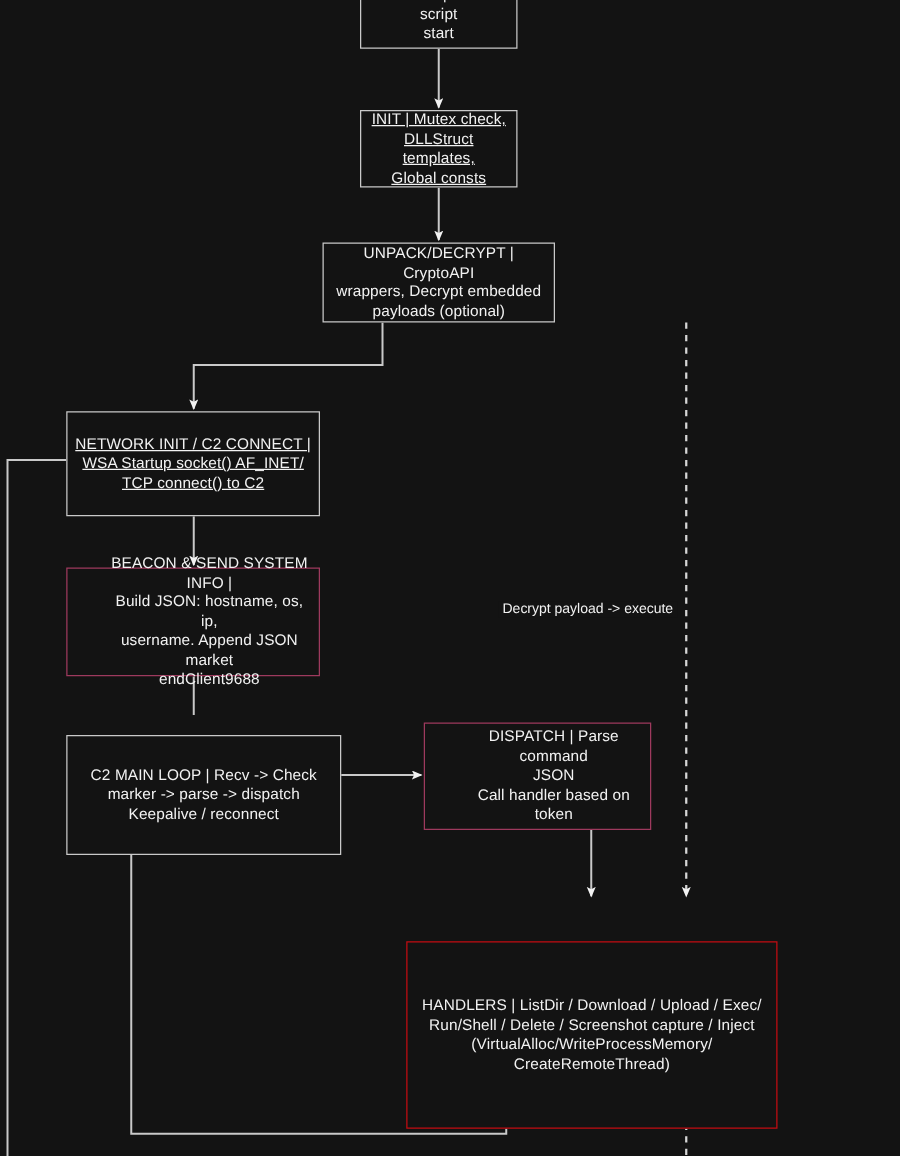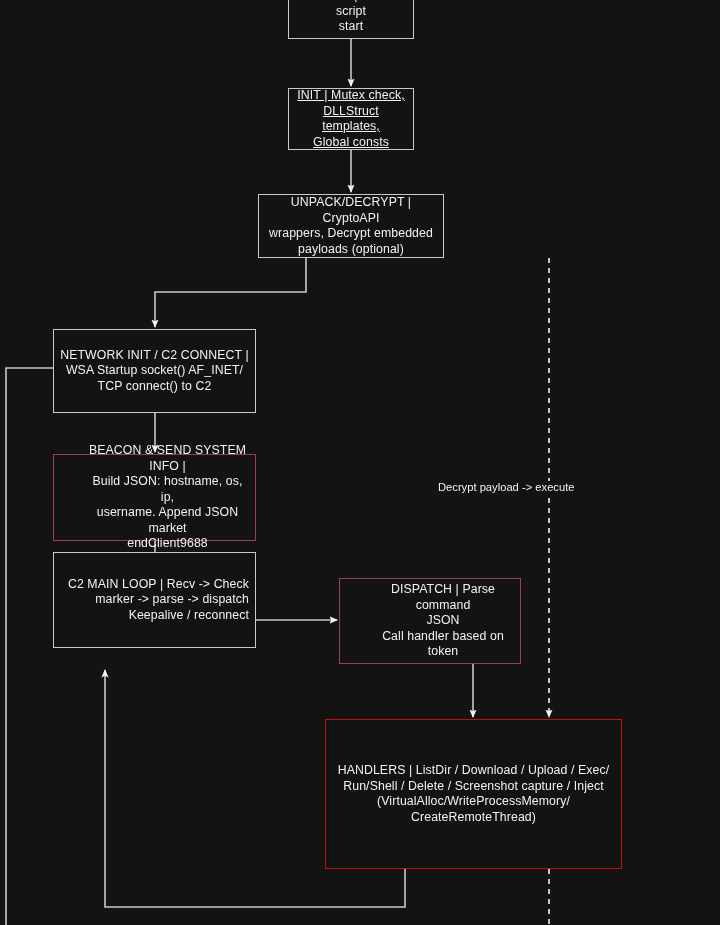--- a/index.html
+++ b/index.html
@@ -26,21 +26,21 @@
     font-size: 12.3px;
     line-height: 15.5px;
     background: #131313;
     border: 1.5px solid #c9c9c9;
     padding: 4px 6px;
     letter-spacing: 0.1px;
   }
   .node .lbl { display: block; width: 100%; white-space: pre-line; }
   .node.pink { border-color: #a8days; }
   .node.pink { border-color: #9e3a5e; padding-left: 32px; }
-  .node.red  { border-color: #c40c12; }
+  .node.red  { border-color: #c40c12; margin-top: 34px; }
   .edge-label {
     position: absolute;
     color: #f2f2f2;
     font-size: 11.2px;
     line-height: 13px;
     background: #131313;
     padding: 0 3px;
     white-space: nowrap;
     font-family: "Liberation Sans", sans-serif;
   }
@@ -96,47 +96,47 @@
 DLLStruct templates,
 Global consts</span>
   </div>
 
   <div class="node" style="left:258px; top:194px; width:186px; height:64px;">
     <span class="lbl">UNPACK/DECRYPT | CryptoAPI
 wrappers, Decrypt embedded
 payloads (optional)</span>
   </div>
 
-  <div class="node" style="left:53px; top:329px; width:203px; height:84px;">
+  <div class="node" style="left:53px; top:329px; width:203px; height:84px;text-decoration:underline;">
     <span class="lbl">NETWORK INIT / C2 CONNECT |
 WSA Startup socket() AF_INET/
 TCP connect() to C2</span>
   </div>
 
   <div class="node pink" style="left:53px; top:454px; width:203px; height:87px;">
     <span class="lbl">BEACON &amp; SEND SYSTEM INFO |
 Build JSON: hostname, os, ip,
 username. Append JSON market
 endClient9688</span>
   </div>
 
-  <div class="node" style="left:53px; top:552px; width:203px; height:96px;text-align:right;">
+  <div class="node" style="left:53px; top:588px; width:220px; height:96px;">
     <span class="lbl">C2 MAIN LOOP | Recv -&gt; Check
 marker -&gt; parse -&gt; dispatch
 Keepalive / reconnect</span>
   </div>
 
   <div class="node pink" style="left:339px; top:578px; width:182px; height:86px;">
     <span class="lbl">DISPATCH | Parse command
 JSON
 Call handler based on token</span>
   </div>
 
   <div class="node red" style="left:325px; top:719px; width:297px; height:150px;">
     <span class="lbl">HANDLERS | ListDir / Download / Upload / Exec/
 Run/Shell / Delete / Screenshot capture / Inject
 (VirtualAlloc/WriteProcessMemory/
 CreateRemoteThread)</span>
   </div>
 
-  <div class="edge-label" style="left:399px; top:481px;margin-left:36px;">Decrypt payload -&gt; execute</div>
+  <div class="edge-label" style="left:399px; top:481px;">Decrypt payload -&gt; execute</div>
 
 </div>
 
 </body></html>

